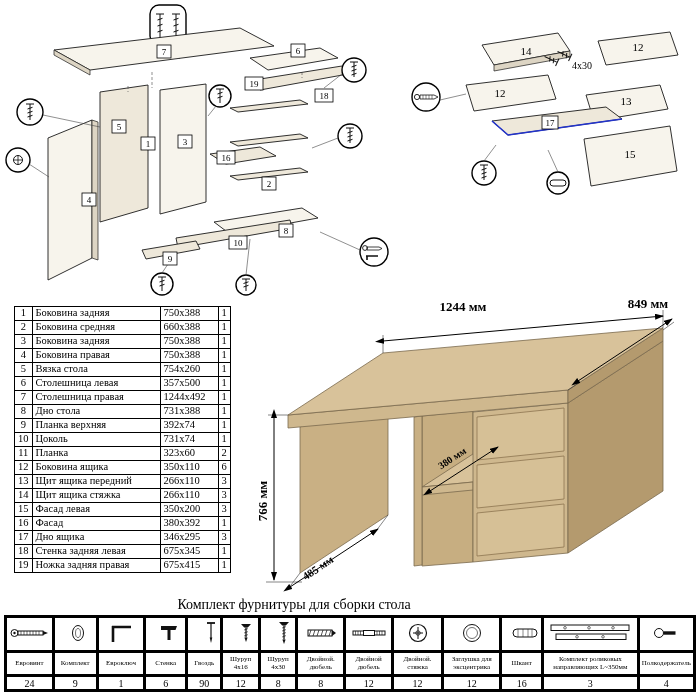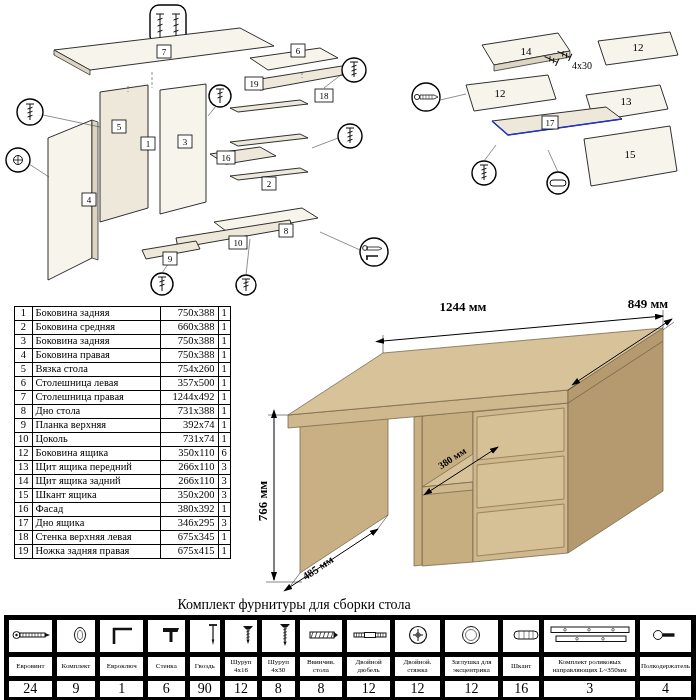--- a/index.html
+++ b/index.html
@@ -6,27 +6,27 @@
   html,body{background:#fff}
   body{width:700px;height:700px;font-family:"Liberation Serif",serif;color:#000}
   .page{position:relative;width:700px;height:700px;background:#fff;overflow:hidden}
   .svg-left{position:absolute;left:2px;top:0}
   .svg-right{position:absolute;left:400px;top:5px}
   .svg-desk{position:absolute;left:258px;top:295px}
   table.parts{position:absolute;left:14px;top:306px;border-collapse:collapse;font-size:10.5px;line-height:1}
   table.parts td{border:1px solid #000;padding:0 3px;height:14px;white-space:nowrap}
   table.parts td.c{text-align:center}
   table.parts td.name{min-width:128px}
-  table.parts td.size{min-width:58px;text-align:right}
+  table.parts td.size{min-width:58px;text-align:left}
   .kit-title{position:absolute;left:0;top:597px;width:588px;text-align:center;font-size:14px}
   table.kit{position:absolute;left:4px;top:615px;border-collapse:collapse;table-layout:fixed;width:692px;font-size:7px}
-  table.kit td{border:5px solid #000000;text-align:center;vertical-align:middle;padding:0 1px;overflow:hidden}
+  table.kit td{border:3px solid #000000;text-align:center;vertical-align:middle;padding:0 1px;overflow:hidden}
   table.kit tr.icons td{height:34px}
   table.kit tr.names td{height:24px;line-height:1.1}
-  table.kit tr.qty td{height:15px;font-size:14px}
+  table.kit tr.qty td{height:15px;font-size:10px}
   svg text{font-family:"Liberation Serif",serif}
   .pnl{fill:#f7f4ec;stroke:#1a1a1a;stroke-width:.9}
   .pnl2{fill:#eee8da;stroke:#1a1a1a;stroke-width:.9}
   .edge{fill:#ddd5c4;stroke:#1a1a1a;stroke-width:.7}
   .lblbox{fill:#fff;stroke:#000;stroke-width:.8}
   .lbltxt{font-size:9px;text-anchor:middle}
   .plain{font-size:11px;text-anchor:middle}
   .callout{fill:#fff;stroke:#000;stroke-width:1.4}
   .leader{stroke:#444;stroke-width:.6;fill:none}
   .scr{stroke:#111;fill:none}
@@ -302,58 +302,64 @@
           <td class="size">392x74</td>
           <td class="c">1</td>
         </tr>
       <tr>
           <td class="c">10</td>
           <td class="name">Цоколь</td>
           <td class="size">731x74</td>
           <td class="c">1</td>
         </tr>
       <tr>
+          <td class="c">11</td>
+          <td class="name">Планка</td>
+          <td class="size">323x60</td>
+          <td class="c">2</td>
+        </tr>
+      <tr>
           <td class="c">12</td>
           <td class="name">Боковина ящика</td>
           <td class="size">350x110</td>
           <td class="c">6</td>
         </tr>
       <tr>
           <td class="c">13</td>
           <td class="name">Щит ящика передний</td>
           <td class="size">266x110</td>
           <td class="c">3</td>
         </tr>
       <tr>
           <td class="c">14</td>
-          <td class="name">Щит ящика задний</td>
+          <td class="name">Щит ящика стяжка</td>
           <td class="size">266x110</td>
           <td class="c">3</td>
         </tr>
       <tr>
           <td class="c">15</td>
-          <td class="name">Шкант ящика</td>
+          <td class="name">Фасад левая</td>
           <td class="size">350x200</td>
           <td class="c">3</td>
         </tr>
       <tr>
           <td class="c">16</td>
           <td class="name">Фасад</td>
           <td class="size">380x392</td>
           <td class="c">1</td>
         </tr>
       <tr>
           <td class="c">17</td>
           <td class="name">Дно ящика</td>
           <td class="size">346x295</td>
           <td class="c">3</td>
         </tr>
       <tr>
           <td class="c">18</td>
-          <td class="name">Стенка верхняя левая</td>
+          <td class="name">Стенка задняя левая</td>
           <td class="size">675x345</td>
           <td class="c">1</td>
         </tr>
       <tr>
           <td class="c">19</td>
           <td class="name">Ножка задняя правая</td>
           <td class="size">675x415</td>
           <td class="c">1</td>
         </tr>
     </tbody>
@@ -509,21 +515,21 @@
             </svg></td>
       </tr>
       <tr class="names">
         <td>Евровинт</td>
         <td>Комплект</td>
         <td>Евроключ</td>
         <td>Стенка</td>
         <td>Гвоздь</td>
         <td>Шуруп 4x16</td>
         <td>Шуруп 4x30</td>
-        <td>Ввинчив. стола</td>
+        <td>Двойной. дюбель</td>
         <td>Двойной дюбель</td>
         <td>Двойной. стяжка</td>
         <td>Заглушка для эксцентрика</td>
         <td>Шкант</td>
         <td>Комплект роликовых направляющих L~350мм</td>
         <td>Полкодержатель</td>
       </tr>
       <tr class="qty">
         <td>24</td>
         <td>9</td>

